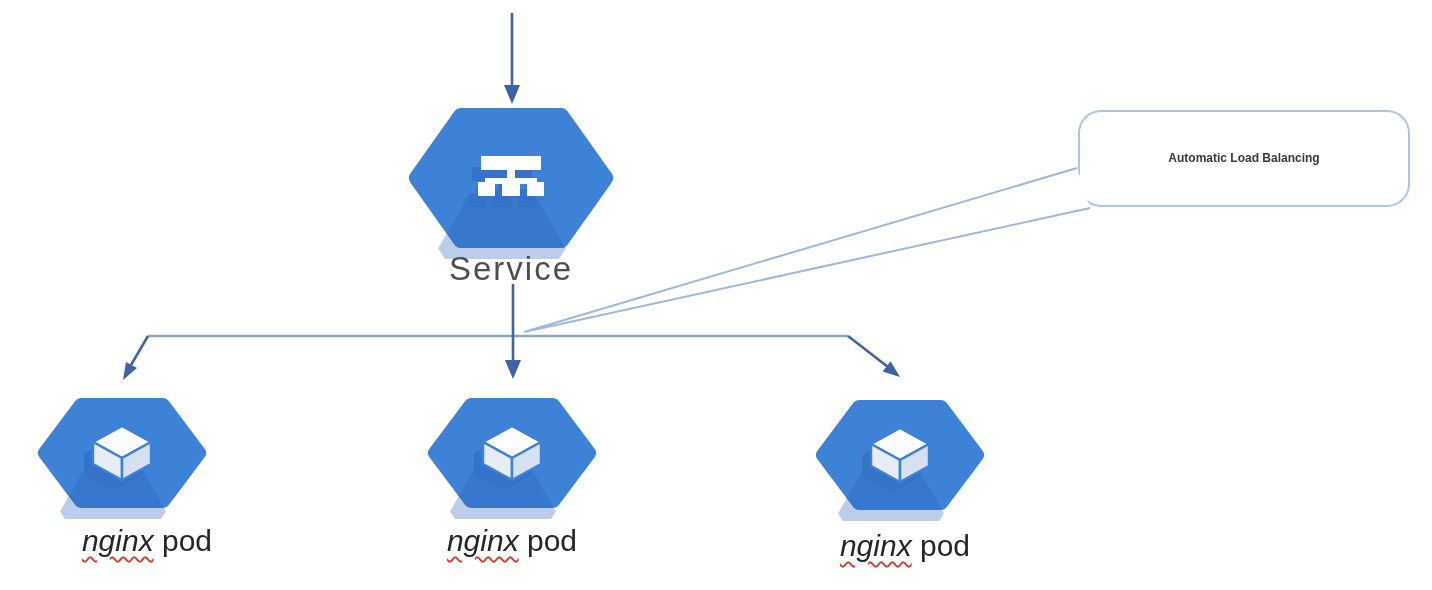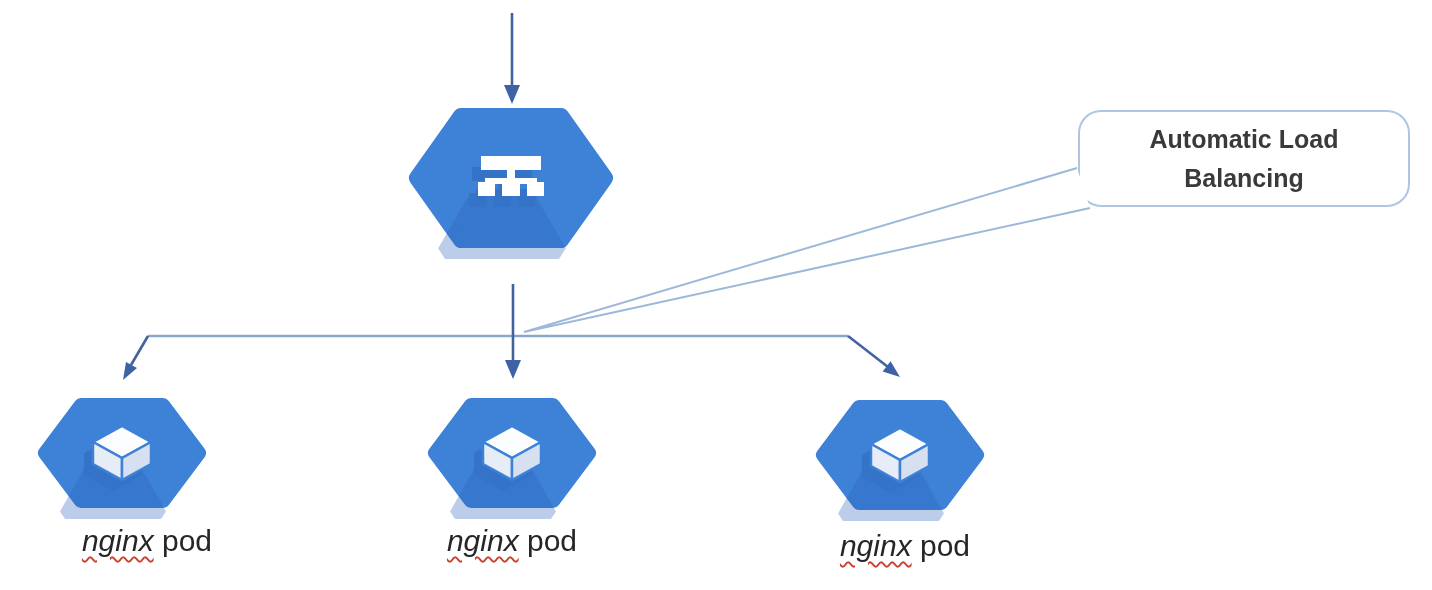--- a/index.html
+++ b/index.html
@@ -45,21 +45,21 @@
     text-decoration-thickness:2px;
     text-underline-offset:5px;
     font-style:italic;
   }
   .callout-text{
     position:absolute;left:1079px;top:111px;width:330px;height:95px;
     display:flex;align-items:center;justify-content:center;
   }
   .callout-text span{
     display:block;width:190px;text-align:center;
-    font-size:25px;font-weight:700;line-height:1.55;
+    font-size:12px;font-weight:700;line-height:1.55;
     color:var(--callout-text,#3a3a3a);
   }
 </style>
 </head>
 <body>
 
 <div class="canvas">
 
   <svg width="1432" height="590" viewBox="0 0 1432 590">
     <defs>
@@ -134,20 +134,21 @@
     <g>
       <rect class="callout-shape" x="1079" y="111" width="330" height="95" rx="22"></rect>
       <path class="tail" d="M1077,168 L524,332 L1090,208"></path>
     </g>
 
     <use href="#podHex" transform="translate(122,453)"></use>
     <use href="#podHex" transform="translate(512,453)"></use>
     <use href="#podHex" transform="translate(900,455)"></use>
   </svg>
 
+  <div class="label service-label">Service</div>
 
   <div class="label pod-label pod-label-1"><span class="squiggle">nginx</span><span> pod</span></div>
 
   <div class="label pod-label pod-label-2"><span class="squiggle">nginx</span><span> pod</span></div>
 
   <div class="label pod-label pod-label-3"><span class="squiggle">nginx</span><span> pod</span></div>
 
   <div class="callout-text">
     <span>Automatic Load Balancing</span>
   </div>

